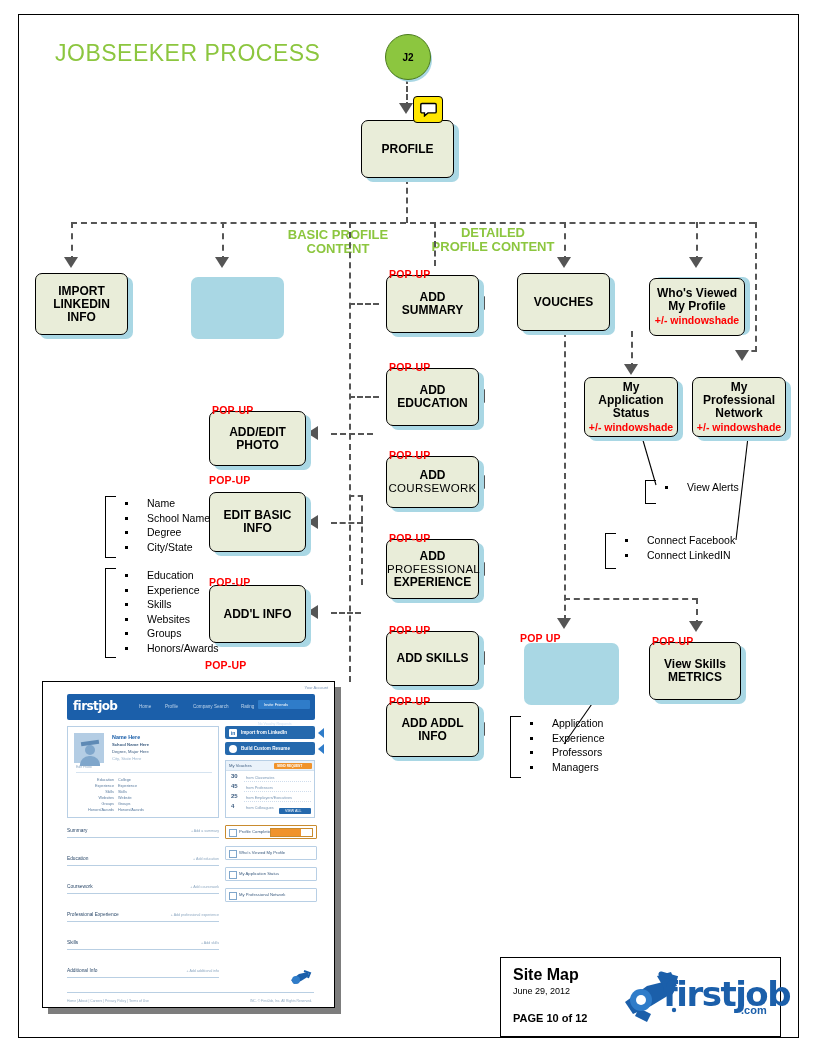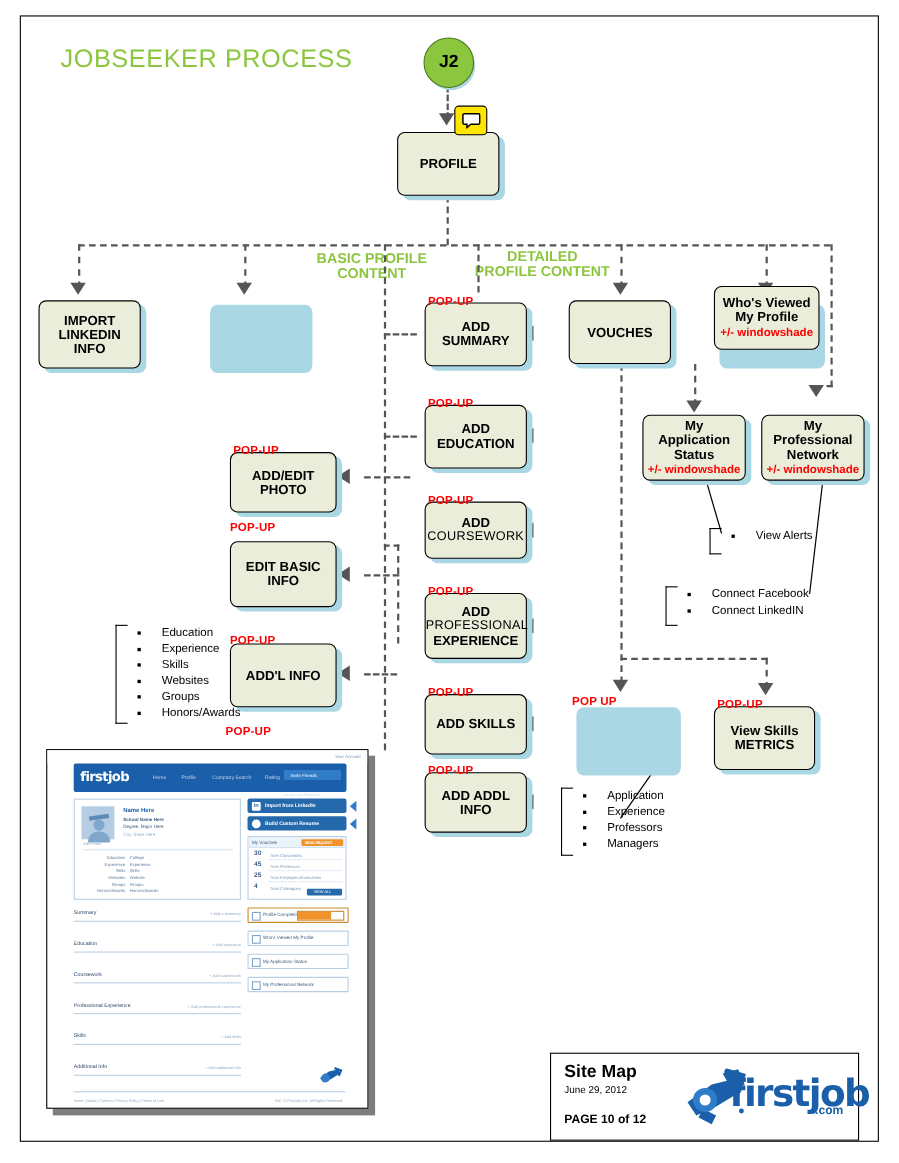--- a/index.html
+++ b/index.html
@@ -29,21 +29,21 @@
   .ln-thin{font-weight:normal;font-size:11.5px;letter-spacing:.3px;}
   .ws{display:block;color:#ff0000;font-size:10.5px;font-weight:bold;margin-top:1px;}
 
   
   .popup-tag{position:absolute;color:#ff0000;font-weight:bold;font-size:10.5px;z-index:9;
              letter-spacing:.2px;}
 
   
   #j2{position:absolute;left:385px;top:34px;width:44px;height:44px;border-radius:50%;
       background:#8cc63f;border:1.6px solid #4b7a1e;display:flex;align-items:center;
-      justify-content:center;font-weight:bold;font-size:16px;color:#000;z-index:7;}
+      justify-content:center;font-weight:bold;font-size:10px;color:#000;z-index:7;}
   #j2shadow{position:absolute;left:388px;top:38px;width:44px;height:44px;border-radius:50%;
       background:#a9d7e4;z-index:6;}
 
   
   #note{position:absolute;left:413px;top:96px;width:28px;height:25px;background:#ffe600;
         border:1.6px solid #000;border-radius:4px;z-index:9;display:flex;align-items:center;justify-content:center;}
 
   
   .vdash{position:absolute;border-left:2.4px dashed #555;z-index:2;}
   .hdash{position:absolute;border-top:2.4px dashed #555;z-index:2;}
@@ -196,21 +196,21 @@
   <div class="hdash" style="left:349px;top:303px;width:30px;"></div>
 
   <div class="arw-l" style="left:474px;top:296px;"></div>
 
   <div class="shadow" style="left:522px;top:277px;width:93px;height:58px;"></div>
   <div class="box" style="left:517px;top:273px;width:93px;height:58px;">
     <div class="inner ln1">VOUCHES</div>
   </div>
 
   <div class="shadow" style="left:654px;top:277px;width:96px;height:58px;"></div>
-  <div class="box" style="left:649px;top:260px;width:96px;height:58px;">
+  <div class="box" style="left:649px;top:278px;width:96px;height:58px;">
     <div class="inner">
       <div class="ln1" style="white-space:pre-line;">Who's Viewed
 My Profile</div>
       <span class="ws">+/- windowshade</span>
     </div>
   </div>
 
   <div class="vdash" style="left:631px;top:331px;height:38px;"></div>
   <div class="arw-d" style="left:624px;top:364px;"></div>
 
@@ -312,20 +312,29 @@
   <div class="shadow" style="left:214px;top:496px;width:97px;height:60px;"></div>
   <div class="box" style="left:209px;top:492px;width:97px;height:60px;">
     <div class="inner ln1" style="white-space:pre-line;">EDIT BASIC
 INFO</div>
   </div>
   <div class="hdash" style="left:331px;top:522px;width:32px;"></div>
   <div class="vdash" style="left:361px;top:495px;height:90px;"></div>
   <div class="hdash" style="left:349px;top:495px;width:14px;"></div>
   <div class="arw-l" style="left:307px;top:515px;"></div>
 
+  <div class="callout" style="left:105px;top:496px;height:60px;">
+    <div class="brk" style="height:60px;"></div>
+    <ul>
+      <li>Name</li>
+      <li>School Name</li>
+      <li>Degree</li>
+      <li>City/State</li>
+    </ul>
+  </div>
 
   <div class="popup-tag" style="left:209px;top:576px;">POP-UP</div>
   <div class="shadow" style="left:214px;top:589px;width:97px;height:58px;"></div>
   <div class="box" style="left:209px;top:585px;width:97px;height:58px;">
     <div class="inner ln1">ADD'L INFO</div>
   </div>
   <div class="hdash" style="left:331px;top:612px;width:30px;"></div>
   <div class="arw-l" style="left:307px;top:605px;"></div>
 
   <div class="callout" style="left:105px;top:568px;height:88px;">

